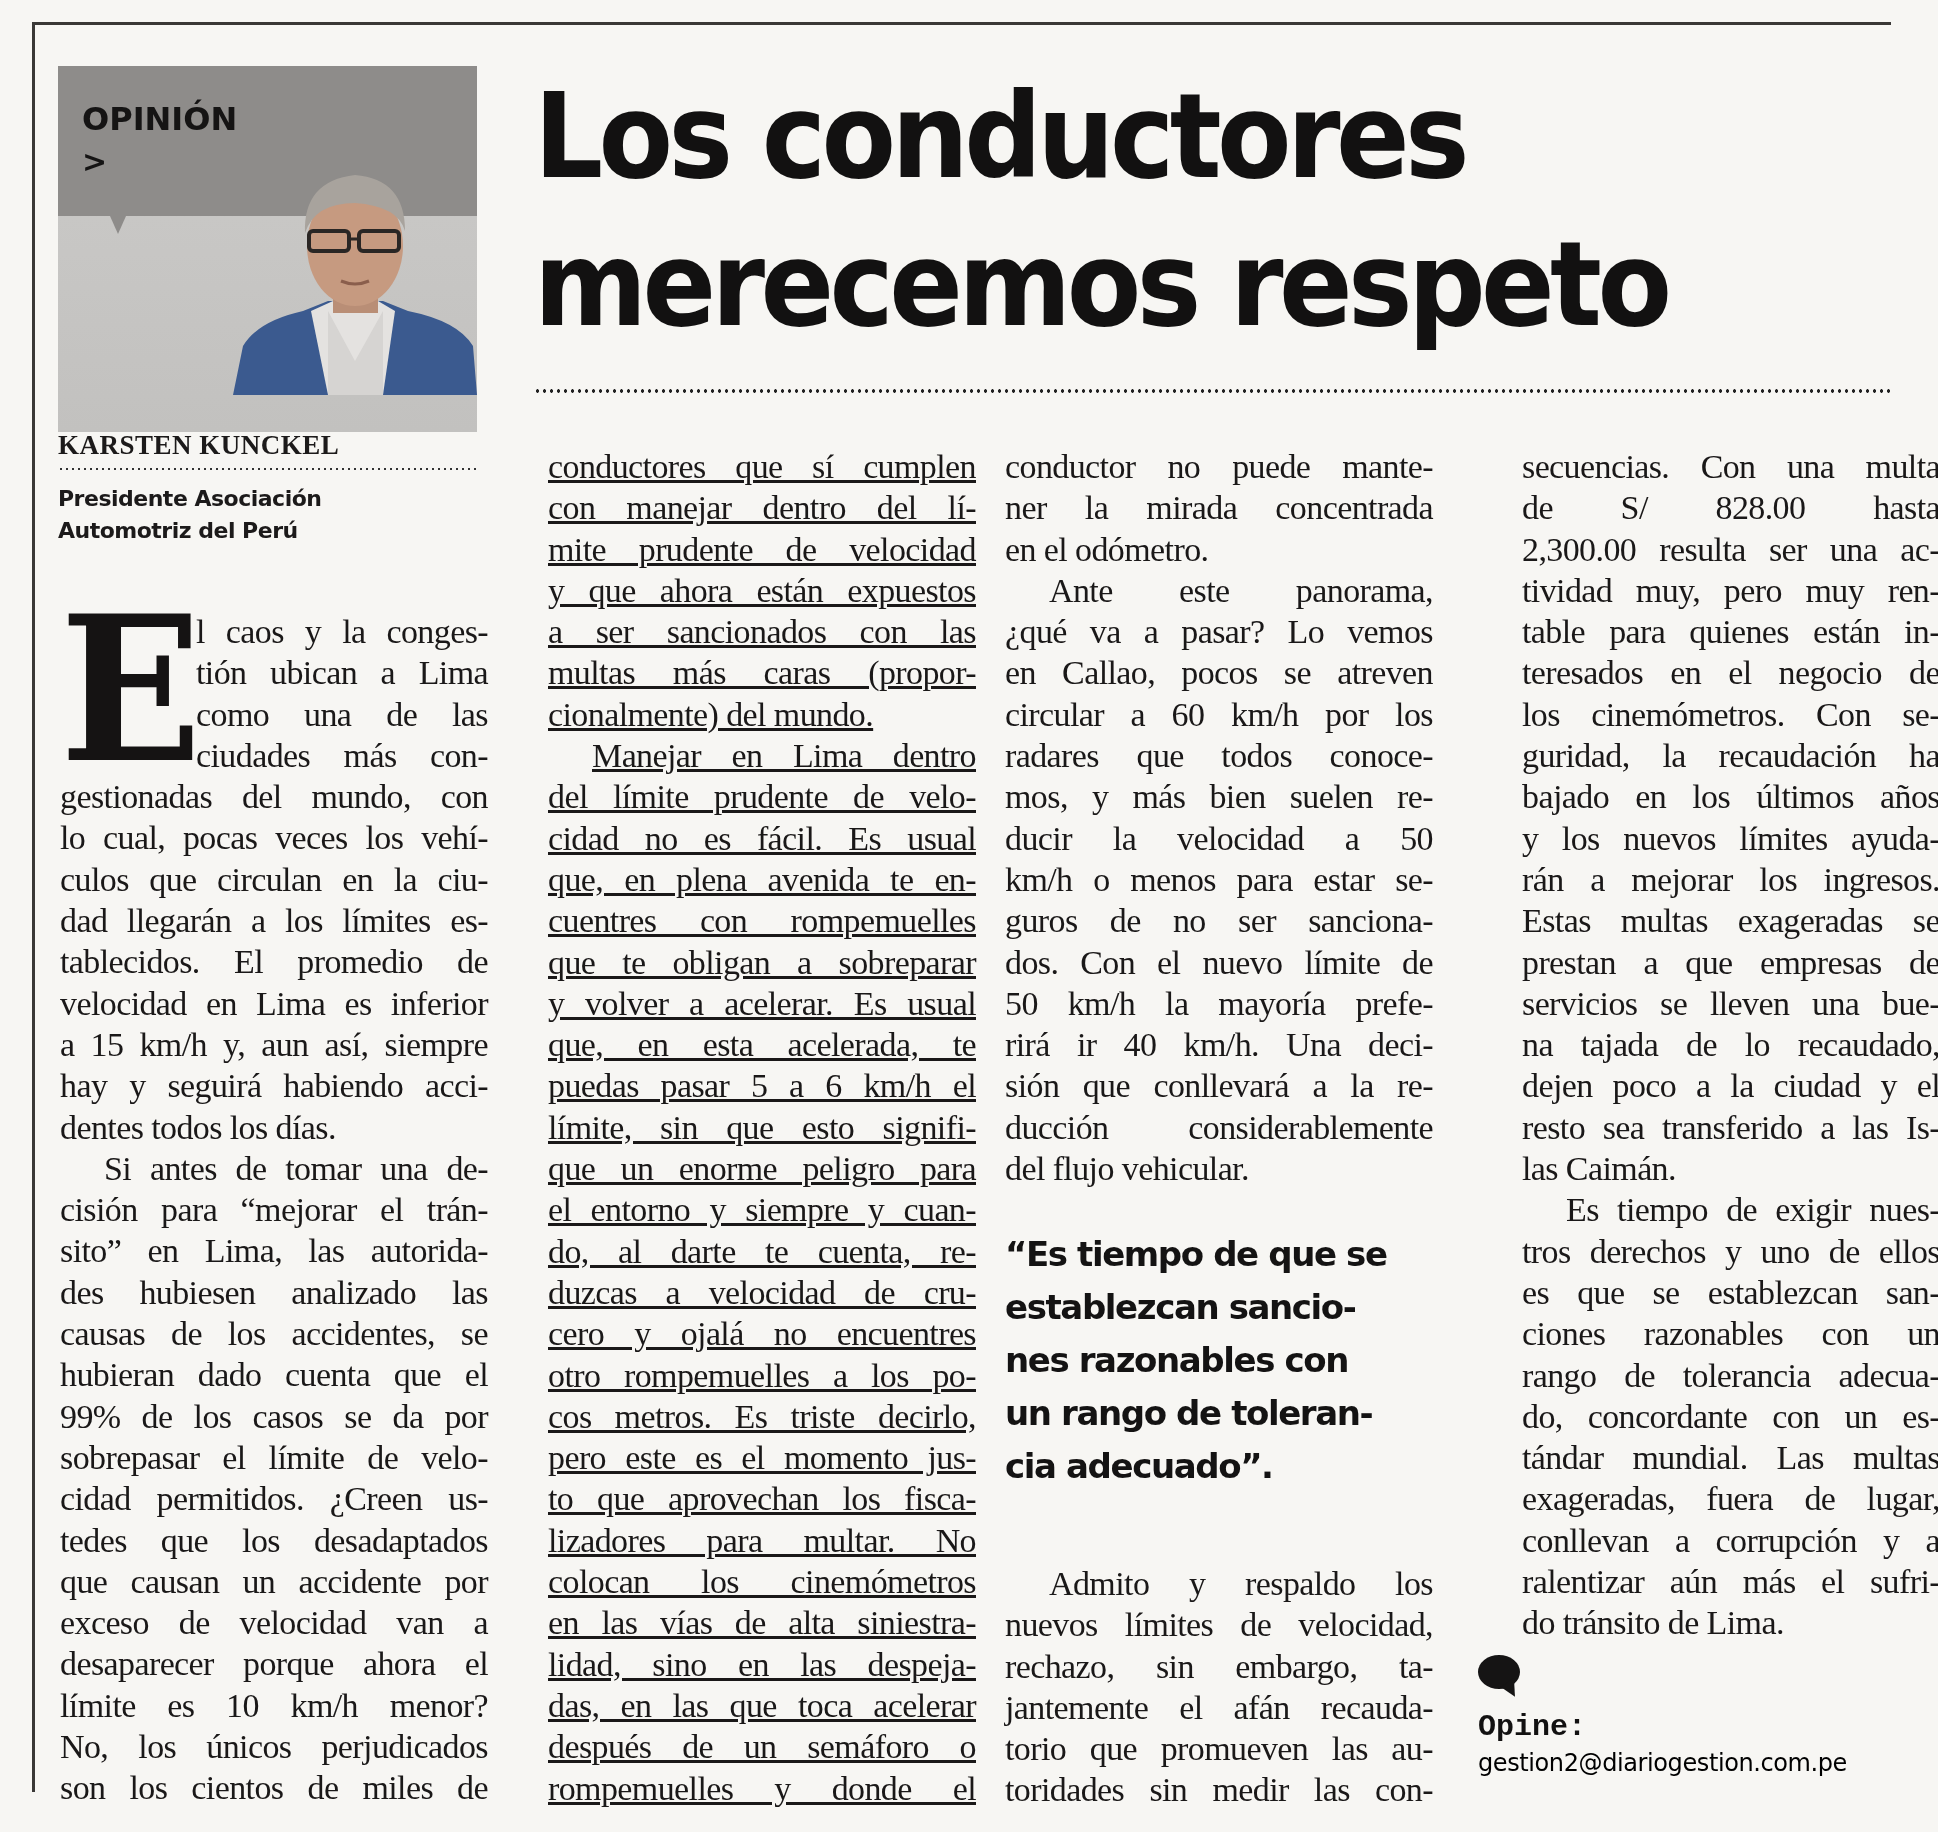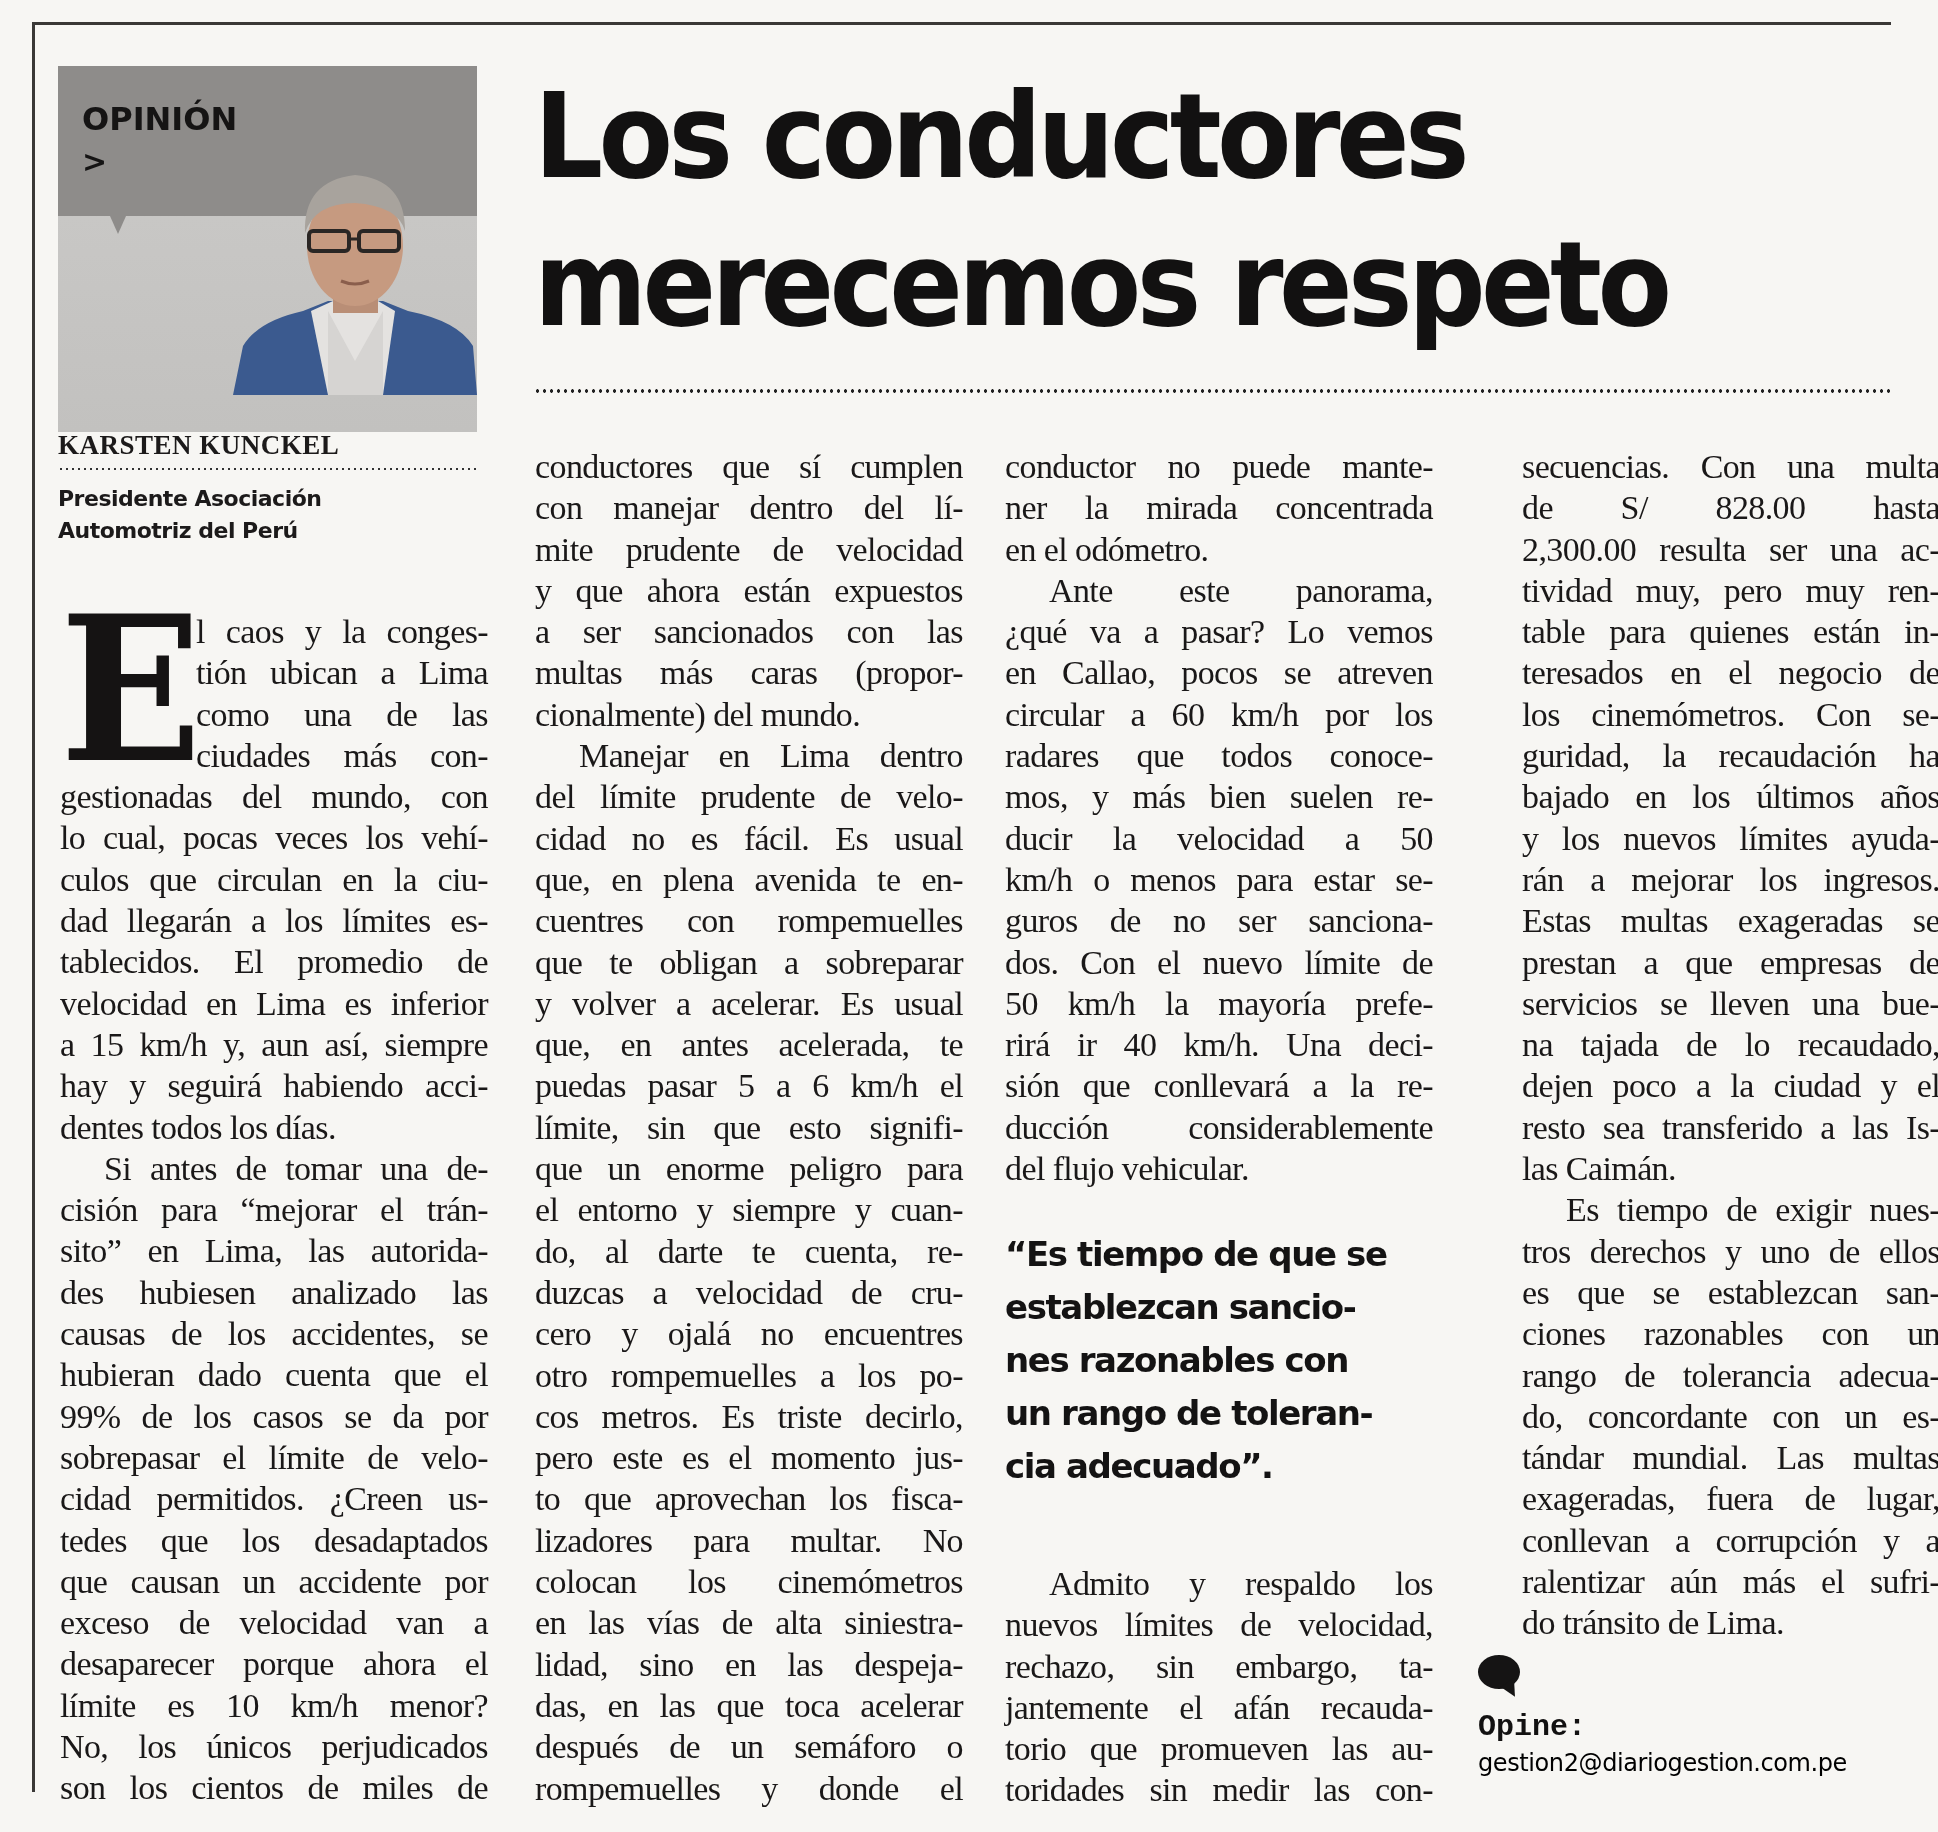--- a/index.html
+++ b/index.html
@@ -55,21 +55,21 @@
 
     .col {
       position: absolute; top: 446px; width: 428px;
       font-family: "Liberation Serif", serif; font-size: 34px; line-height: 41.3px;
       color: #1a1818; letter-spacing: -0.6px;
     }
     .col .line { display: block; white-space: nowrap; text-align: justify; text-align-last: justify; height: 41.3px; }
     .col .line.last { text-align-last: left; }
     .col .line.indent { padding-left: 44px; }
     #col1 { left: 60px; top: 611px; }
-    #col2 { left: 535px; }
+    #col2 { left: 548px; text-decoration: underline; }
     #col3 { left: 1005px; }
     #col4 { left: 1478px; width: 418px; margin-left: 44px; }
 
     .dropcap-wrap { position: relative; }
     .dropcap {
       position: absolute; left: 0; top: 4px;
       font-family: "DejaVu Serif", serif; font-weight: bold; font-size: 200px; line-height: 150px;
       color: #151313; transform: scaleX(0.93); transform-origin: left top;
     }
     .dropcap-line { display: block; white-space: nowrap; text-align: justify; text-align-last: justify; height: 41.3px; padding-left: 136px; }
@@ -176,21 +176,21 @@
       <span class="line">a ser sancionados con las</span>
       <span class="line">multas más caras (propor-</span>
       <span class="line last">cionalmente) del mundo.</span>
       <span class="line indent">Manejar en Lima dentro</span>
       <span class="line">del límite prudente de velo-</span>
       <span class="line">cidad no es fácil. Es usual</span>
       <span class="line">que, en plena avenida te en-</span>
       <span class="line">cuentres con rompemuelles</span>
       <span class="line">que te obligan a sobreparar</span>
       <span class="line">y volver a acelerar. Es usual</span>
-      <span class="line">que, en antes acelerada, te</span>
+      <span class="line">que, en esta acelerada, te</span>
       <span class="line">puedas pasar 5 a 6 km/h el</span>
       <span class="line">límite, sin que esto signifi-</span>
       <span class="line">que un enorme peligro para</span>
       <span class="line">el entorno y siempre y cuan-</span>
       <span class="line">do, al darte te cuenta, re-</span>
       <span class="line">duzcas a velocidad de cru-</span>
       <span class="line">cero y ojalá no encuentres</span>
       <span class="line">otro rompemuelles a los po-</span>
       <span class="line">cos metros. Es triste decirlo,</span>
       <span class="line">pero este es el momento jus-</span>

